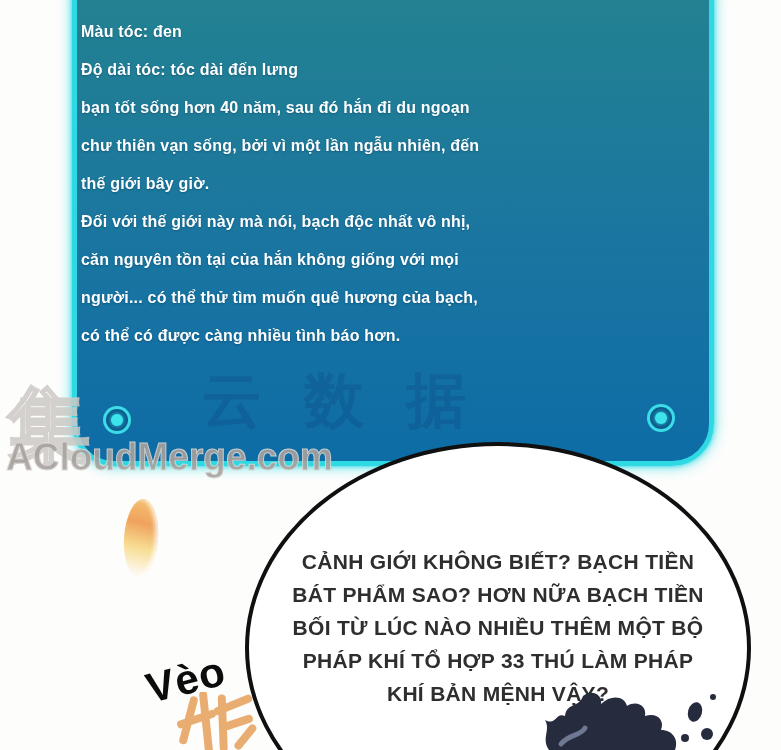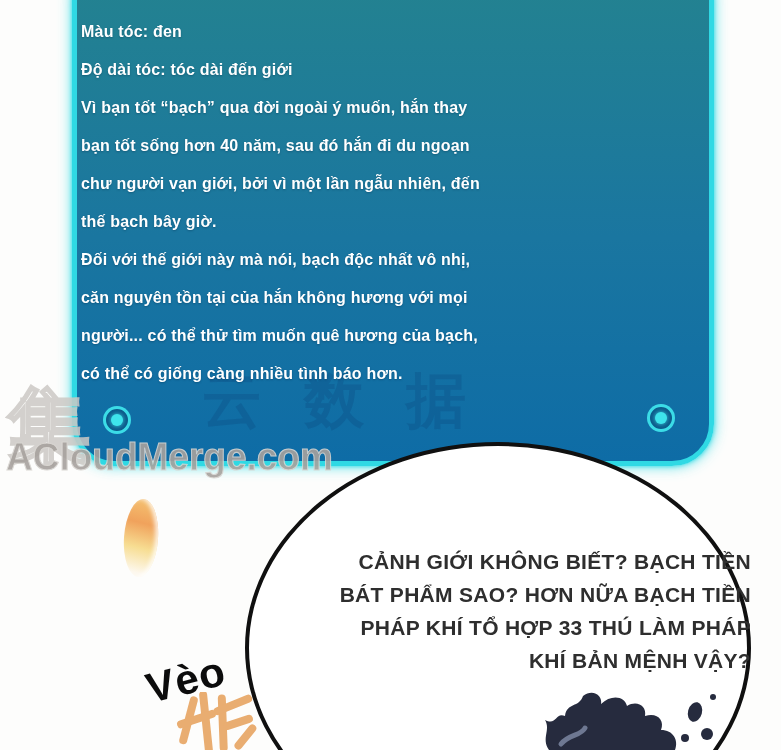--- a/index.html
+++ b/index.html
@@ -61,21 +61,21 @@
   }
 
   
   .bubble{
     position:absolute;left:245px;top:442px;width:506px;height:412px;
     box-sizing:border-box;background:#fff;border:4px solid #101010;
     border-radius:50%;z-index:7;
   }
   .bubble-text{
     position:absolute;left:245px;top:545px;width:506px;z-index:8;
-    text-align:right;color:#2e2e2e;font-weight:bold;
+    text-align:center;color:#2e2e2e;font-weight:bold;
     font-size:21px;line-height:33px;letter-spacing:.3px;white-space:nowrap;
   }
 
   
   .sfx-veo{
     position:absolute;left:146px;top:656px;z-index:9;
     font-size:42px;font-weight:bold;color:#0c0c0c;
     transform:rotate(-14deg);letter-spacing:1px;
   }
   .brush-char{position:absolute;left:166px;top:692px;z-index:8;}
@@ -85,46 +85,46 @@
 <body>
 
 <div class="screen">
 
   <div class="cn-left">集</div>
 
   <div class="infobox">
     <div class="cn-inner">云数据</div>
     <div class="infobox-text">
       <div>Màu tóc: đen</div>
-      <div>Độ dài tóc: tóc dài đến giới</div>
-      <div>Vì bạn tốt “bạch” qua đời ngoài ý muốn, hắn thay</div>
+      <div>Độ dài tóc: tóc dài đến lưng</div>
       <div>bạn tốt sống hơn 40 năm, sau đó hắn đi du ngoạn</div>
-      <div>chư người vạn giới, bởi vì một lần ngẫu nhiên, đến</div>
-      <div>thế bạch bây giờ.</div>
+      <div>chư thiên vạn sống, bởi vì một lần ngẫu nhiên, đến</div>
+      <div>thế giới bây giờ.</div>
       <div>Đối với thế giới này mà nói, bạch độc nhất vô nhị,</div>
-      <div>căn nguyên tồn tại của hắn không hương với mọi</div>
+      <div>căn nguyên tồn tại của hắn không giống với mọi</div>
       <div>người... có thể thử tìm muốn quê hương của bạch,</div>
-      <div>có thể có giống càng nhiều tình báo hơn.</div>
+      <div>có thể có được càng nhiều tình báo hơn.</div>
     </div>
     <div class="rivet rivet-left">
       <div class="dot"></div>
     </div>
     <div class="rivet rivet-right">
       <div class="dot"></div>
     </div>
   </div>
 
   <div class="wm-site">ACloudMerge.com</div>
 
   <div class="streak"></div>
 
   <div class="bubble"></div>
   <div class="bubble-text">
     <div>CẢNH GIỚI KHÔNG BIẾT? BẠCH TIỀN</div>
     <div>BÁT PHẨM SAO? HƠN NỮA BẠCH TIỀN</div>
+    <div>BỐI TỪ LÚC NÀO NHIỀU THÊM MỘT BỘ</div>
     <div>PHÁP KHÍ TỔ HỢP 33 THÚ LÀM PHÁP</div>
     <div>KHÍ BẢN MỆNH VẬY?</div>
   </div>
 
   <div class="sfx-veo">Vèo</div>
 
   <svg class="brush-char" width="92" height="58" viewBox="0 0 90 58">
     <g transform="rotate(-8 45 30)" stroke="#e8a766" stroke-width="8" stroke-linecap="round" fill="none" opacity="0.92">
       <path d="M30,6 L14,44"></path>
       <path d="M40,2 L38,57"></path>

